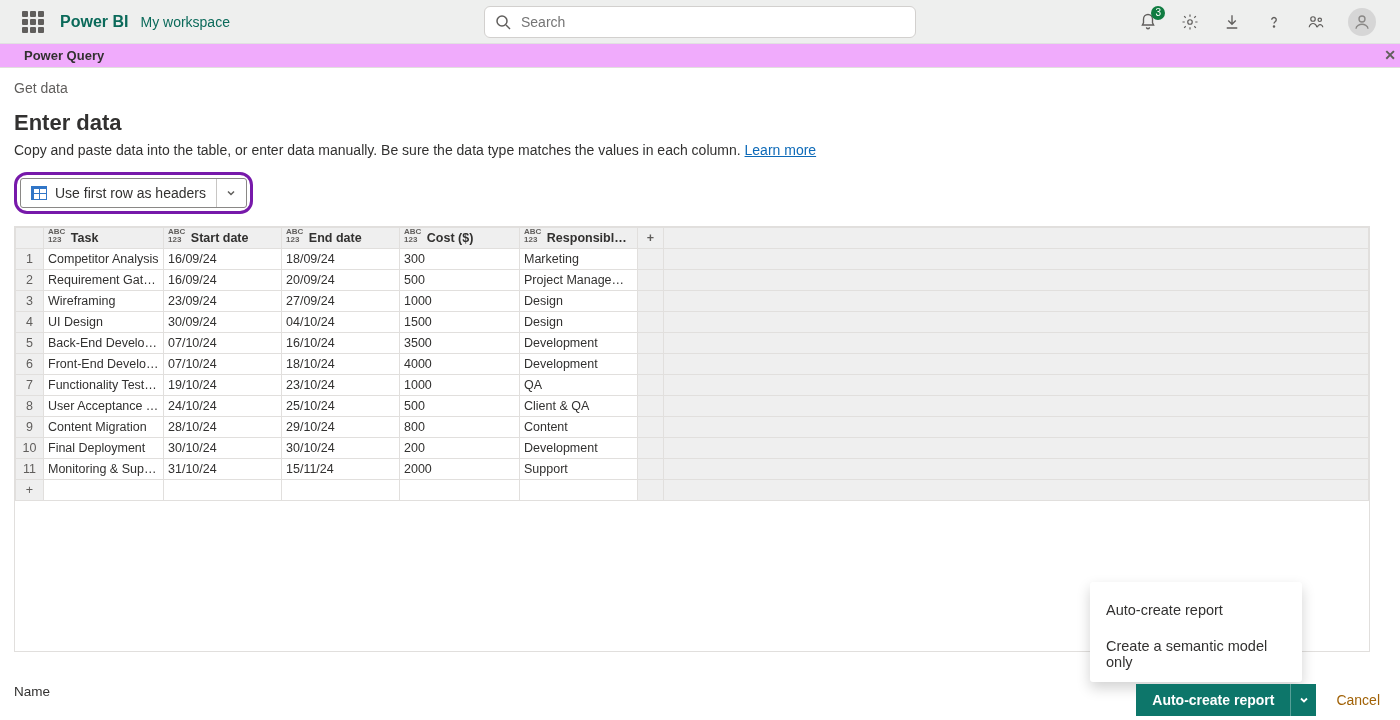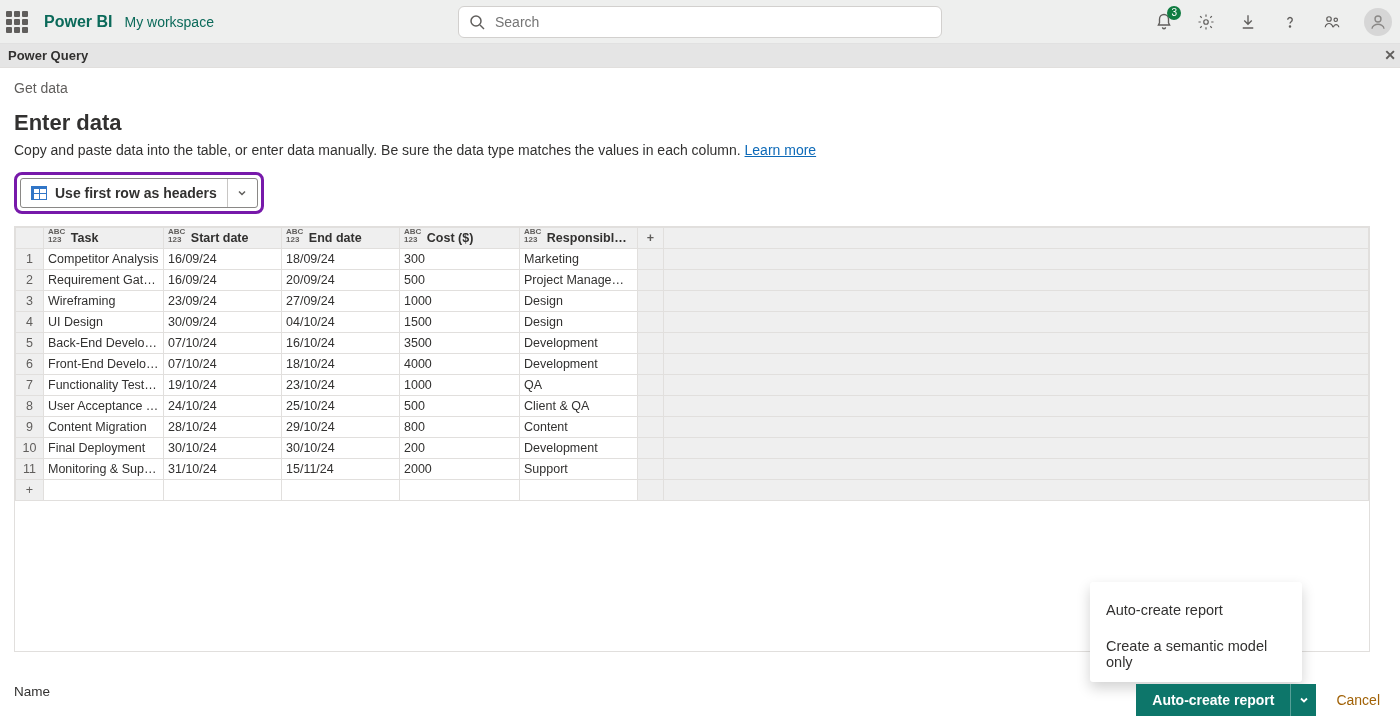--- a/index.html
+++ b/index.html
@@ -12,21 +12,21 @@
     background: #ffffff;
     overflow: hidden;
   }
 
   
   .appbar {
     height: 44px;
     background: #eeefee;
     display: flex;
     align-items: center;
-    padding: 0 0;
+    padding: 0 16px;
     border-bottom: 1px solid #e1e1e1;
   }
   .waffle {
     width: 22px; height: 22px;
     display: grid;
     grid-template-columns: repeat(3, 1fr);
     grid-template-rows: repeat(3, 1fr);
     gap: 2px;
     margin: 0 16px 0 6px;
     cursor: pointer;
@@ -39,21 +39,21 @@
     margin-right: 12px;
   }
   .wsname {
     color: #0b6a5a;
     font-size: 14px;
   }
   .search-wrap {
     position: absolute;
     left: 50%;
     transform: translateX(-50%);
-    width: 484px;
+    width: 432px;
   }
   .search {
     width: 100%;
     height: 32px;
     border: 1px solid #d2d0ce;
     border-radius: 6px;
     background: #ffffff;
     display: flex;
     align-items: center;
     padding: 0 10px;
@@ -98,25 +98,25 @@
     background: #d6d6d6;
     display: flex;
     align-items: center;
     justify-content: center;
     color: #8a8886;
   }
 
   
   .secondbar {
     height: 24px;
-    background: #e5e5e5;
+    background: #f0abfc;
     border-bottom: 1px solid #e1dfdd;
     display: flex;
     align-items: center;
-    padding: 0 8px;
+    padding: 0 24px;
     font-size: 13px;
     font-weight: 600;
     color: #323130;
     position:relative;
   }
   .secondbar .close-x {
     position:absolute; right:4px; top:3px;
     font-size:14px; color:#605e5c; cursor:pointer;
   }
 
@@ -127,24 +127,23 @@
     height: calc(100% - 44px - 24px);
   }
   .breadcrumb { color:#605e5c; font-size:14px; margin-bottom:14px; }
   .page-title { font-size:22px; font-weight:600; margin-bottom:6px; }
   .page-sub { font-size:14px; color:#323130; margin-bottom:14px; }
   .page-sub a { color:#0d6ab8; text-decoration:underline; cursor:pointer; }
 
   .header-btn-highlight {
     display:inline-block;
     border:3px solid #7719aa;
-    border-radius:8px;
+    border-radius:13px;
     padding:3px;
     margin-bottom:12px;
-    font-weight:bold;
   }
   .split-button {
     display:flex;
     border:1px solid #8a8886;
     border-radius:3px;
     height:30px;
     background:#fff;
   }
   .split-button .main {
     display:flex; align-items:center; padding:0 10px; gap:8px;

